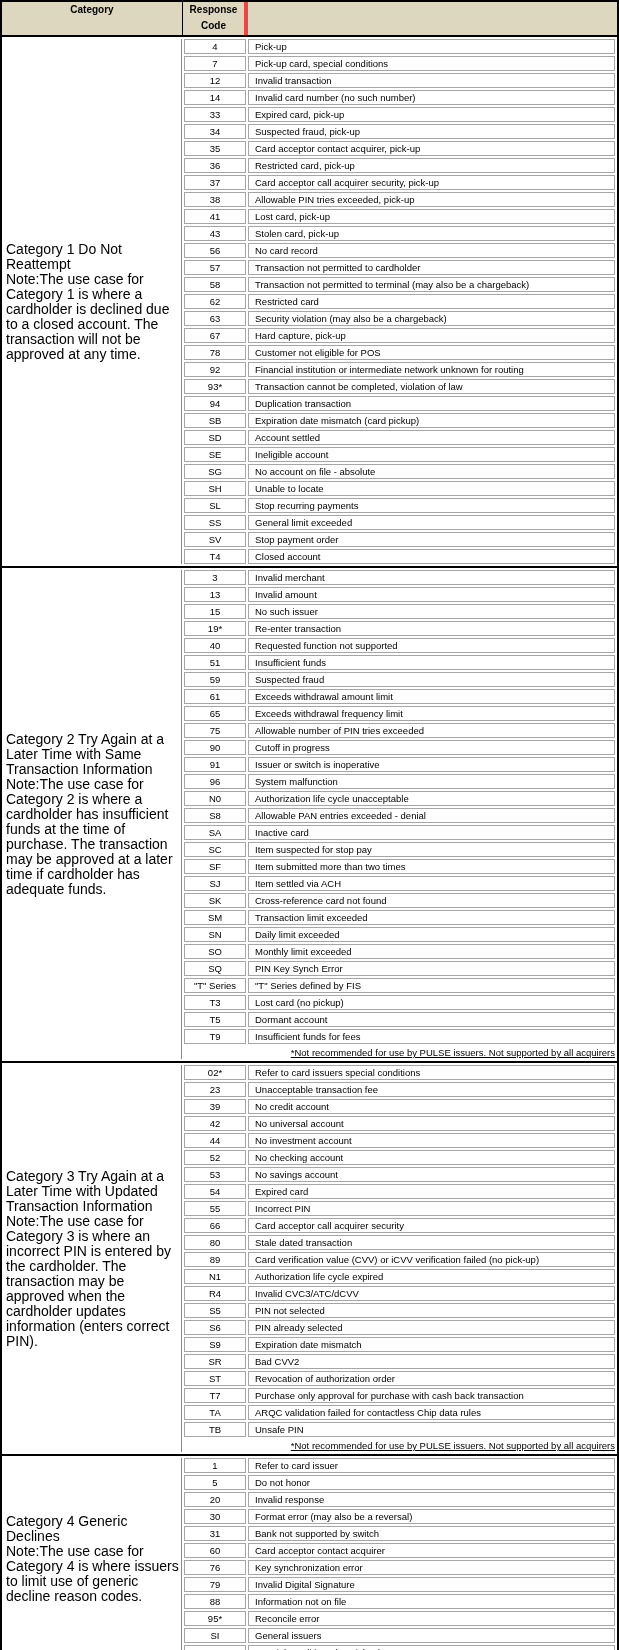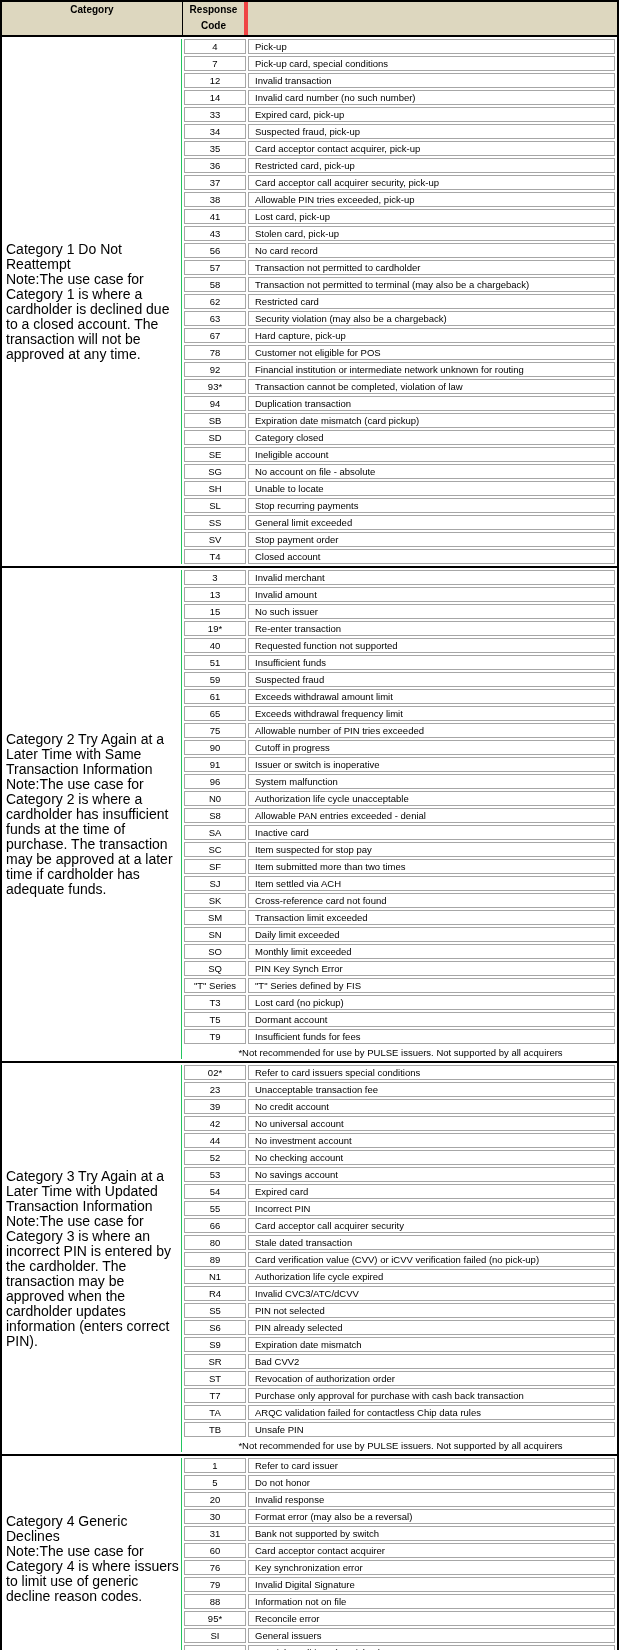--- a/index.html
+++ b/index.html
@@ -64,21 +64,22 @@
     font-size: 14px;
     line-height: 15px;
     border-right: 1px solid #22c55e;
     padding: 0 2px;
   }
   td.cat-empty {
     border-right: 1px solid #595959;
   }
   td.footnote {
     padding-left: 2px;
-    text-align: center;
+    text-align: right;
+    text-decoration: underline;
   }
 </style>
 </head>
 <body>
 
 <div id="doc">
 
   <div class="hdr">
     <div class="h-cat">Category</div>
     <div class="h-code">Response Code</div>
@@ -183,21 +184,21 @@
           <tr>
             <td class="code">94</td>
             <td class="desc">Duplication transaction</td>
           </tr>
           <tr>
             <td class="code">SB</td>
             <td class="desc">Expiration date mismatch (card pickup)</td>
           </tr>
           <tr>
             <td class="code">SD</td>
-            <td class="desc">Category closed</td>
+            <td class="desc">Account settled</td>
           </tr>
           <tr>
             <td class="code">SE</td>
             <td class="desc">Ineligible account</td>
           </tr>
           <tr>
             <td class="code">SG</td>
             <td class="desc">No account on file - absolute</td>
           </tr>
           <tr>

